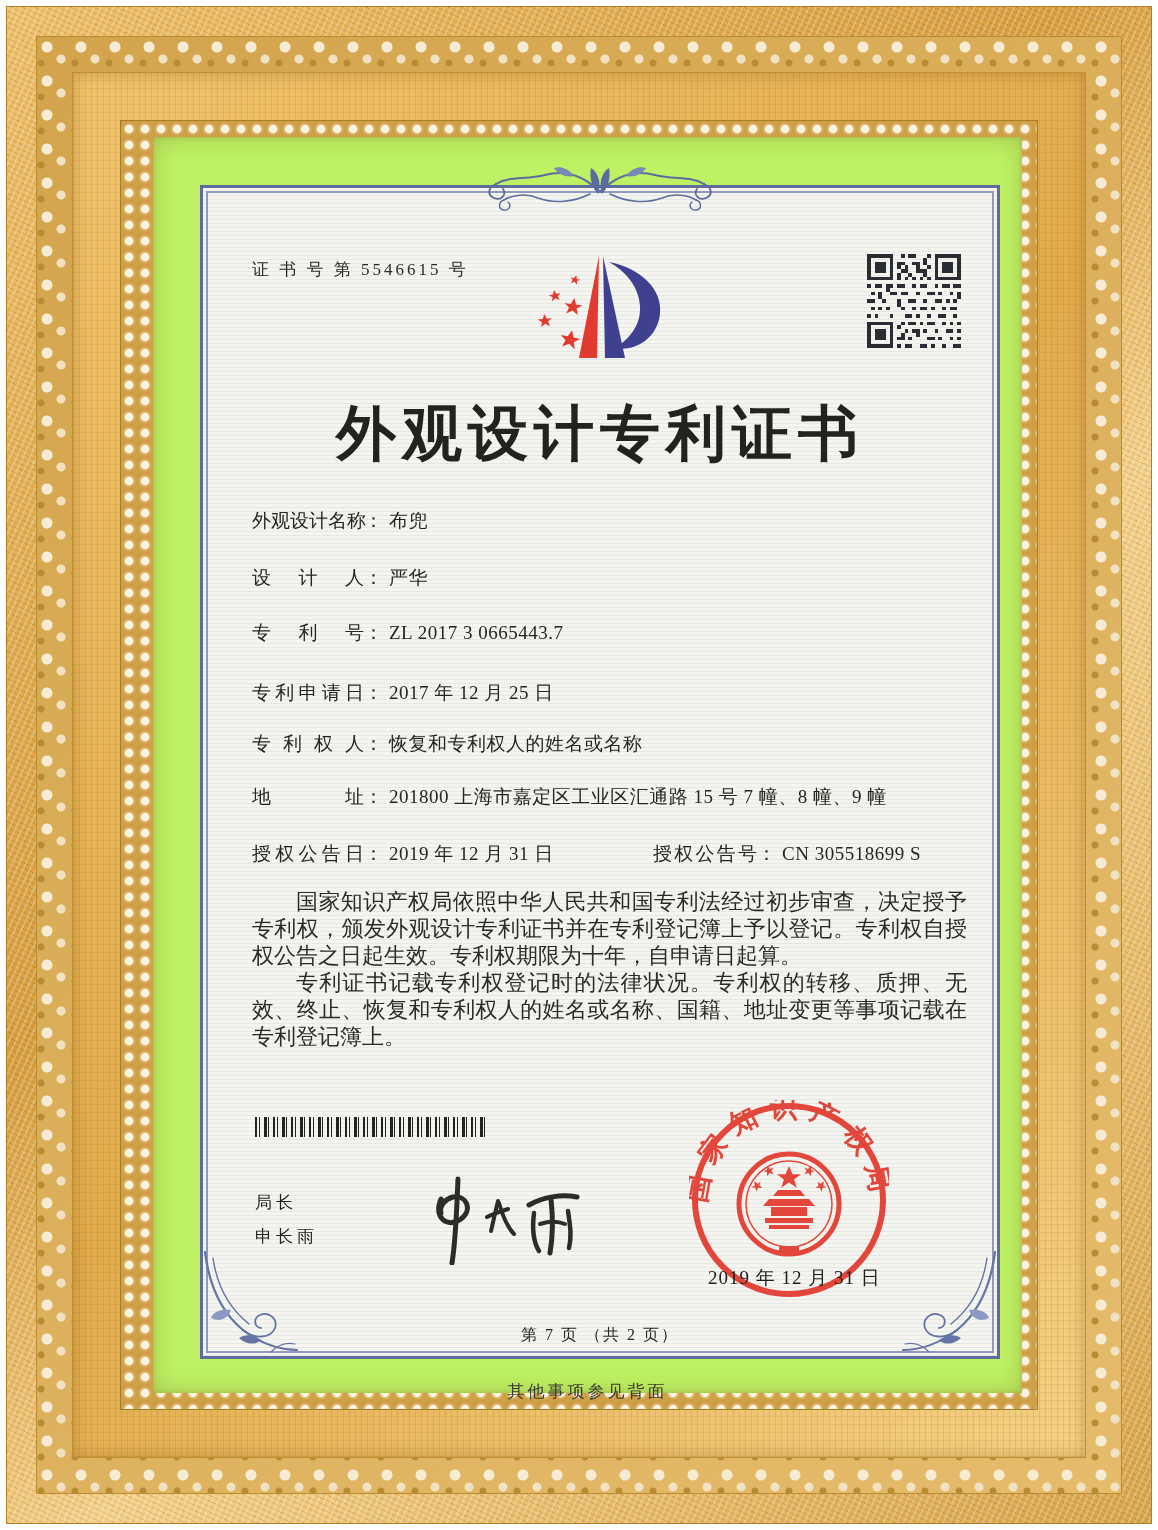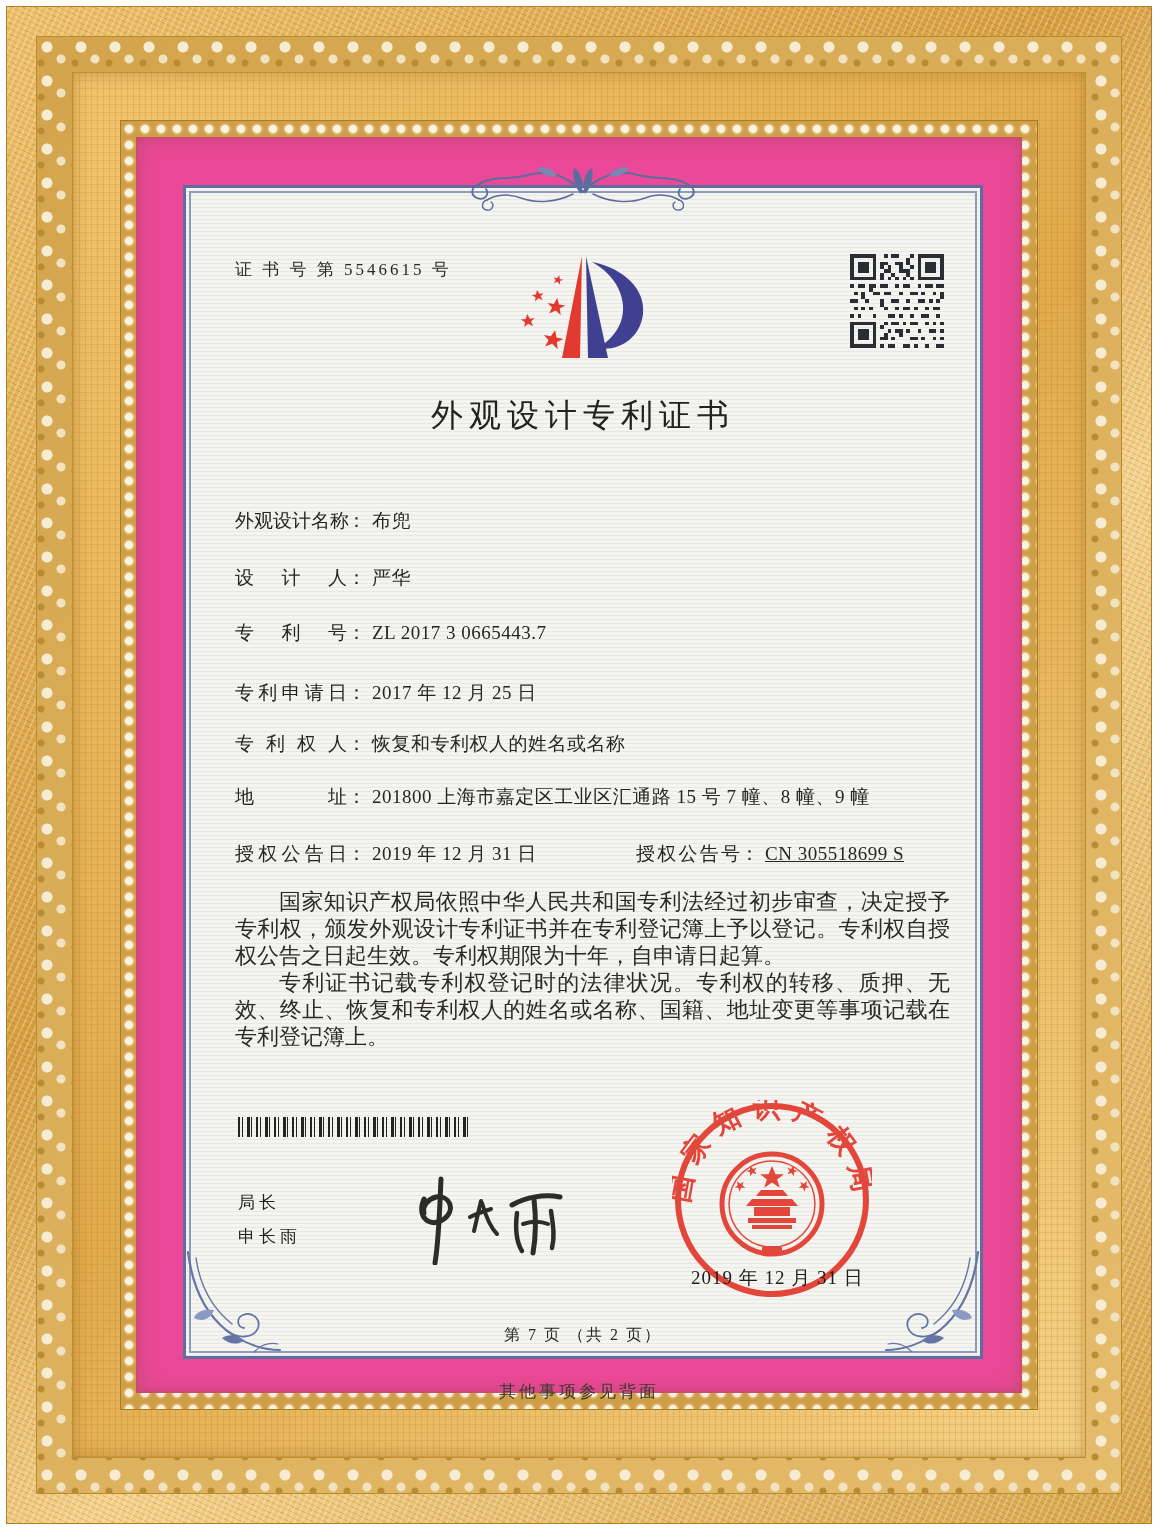--- a/index.html
+++ b/index.html
@@ -24,36 +24,36 @@
   .band3{inset:72px;
     background:
       repeating-linear-gradient(0deg, rgba(150,95,20,.13) 0 1px, rgba(0,0,0,0) 1px 8px),
       repeating-linear-gradient(90deg, rgba(150,95,20,.17) 0 1px, rgba(0,0,0,0) 1px 6px),
       linear-gradient(135deg,#f1c46c,#e2ab4c 50%,#f5d184);
     border:1px solid #c08f2f;box-shadow:inset 0 0 16px rgba(120,70,10,.35);}
   .band4{inset:120px;background-color:#cf9f47;
     background-image:radial-gradient(circle at 8px 8px, #faf3dd 0 3.5px, #d9b264 5px, rgba(0,0,0,0) 7px);
     background-size:16px 16px;border:1px solid #a87c22;}
   
-  .paper{inset:137px 136px;background:#ec4899;
-    box-shadow:inset 0 0 24px rgba(110,80,25,.30), inset 0 0 4px rgba(110,80,25,.25);}
+  .paper{inset:137px 136px;background:#bef264;
+    box-shadow:inset 0 0 24px rgba(110,80,25,.30), inset 0 0 4px rgba(110,80,25,.25);margin-left:17px;}
   .inner-border{left:47px;top:48px;width:794px;height:1168px;
     border:3px solid #5e6d9d;
     background:repeating-linear-gradient(180deg,#f5f4ee 0 3px,#e4e8e6 3px 4px);}
   .inner-border::before{content:"";position:absolute;inset:3px;border:2px solid #8d99bd;pointer-events:none;}
   .content{position:absolute;inset:0;}
   
   .cert-no{left:49px;top:70px;font-size:17px;letter-spacing:3px;color:#2a2a24;}
-  .title{left:0;top:206px;width:100%;text-align:center;font-size:32px;font-weight:400;
+  .title{left:0;top:206px;width:100%;text-align:center;font-size:60px;font-weight:700;
          letter-spacing:6px;color:#23231d;}
   .frow{left:49px;width:740px;font-size:19px;color:#26261f;white-space:nowrap;}
   .flabel{display:inline-block;width:112px;text-align:justify;text-align-last:justify;vertical-align:top;}
   .fcolon{display:inline-block;margin-right:6px;}
   .fvalue{letter-spacing:.5px;}
-  .g2{position:absolute;left:401px;top:0;text-decoration:underline;}
+  .g2{position:absolute;left:401px;top:0;}
   .g2 .flabel{width:104px;}
   .paras{left:49px;top:700px;width:715px;font-size:22px;line-height:27px;
          text-align:justify;color:#2b2b24;}
   .paras p{margin:0;text-indent:2em;}
   .barcode{left:52px;top:929px;width:233px;height:20px;
     background:repeating-linear-gradient(90deg,#23231f 0 2px,rgba(0,0,0,0) 2px 4px,
       #23231f 4px 5px,rgba(0,0,0,0) 5px 9px,#23231f 9px 12px,rgba(0,0,0,0) 12px 13px,
       #23231f 13px 14px,rgba(0,0,0,0) 14px 18px);}
   .signer{left:52px;font-family:Liberation Sans, sans-serif;font-size:17px;
           letter-spacing:4px;color:#22221e;}

